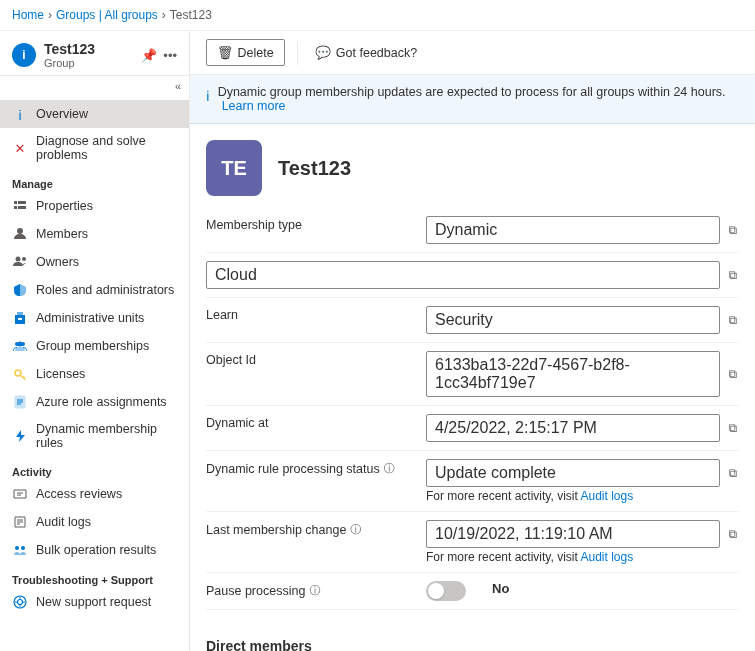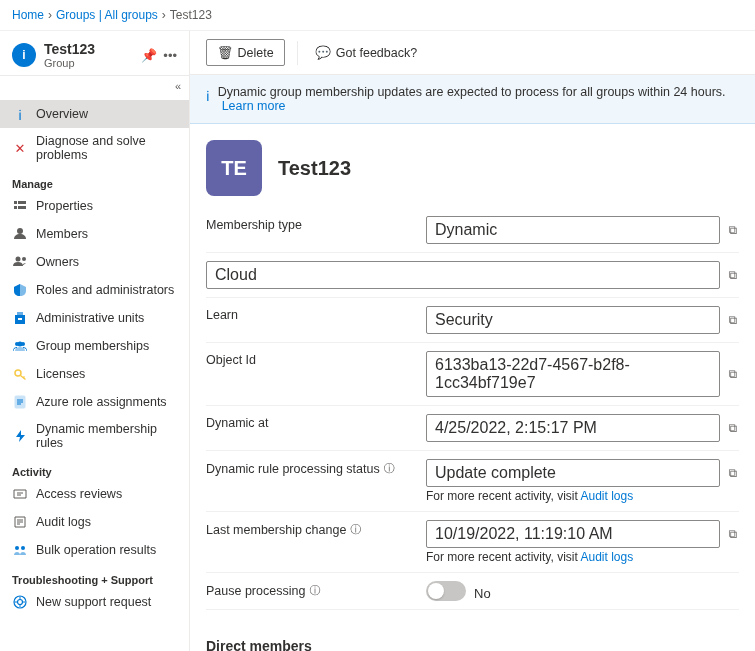--- a/index.html
+++ b/index.html
@@ -50,21 +50,21 @@
     .prop-row { display: flex; align-items: flex-start; padding: 8px 0; border-bottom: 1px solid #f0f0f0; }
     .prop-label { width: 220px; min-width: 220px; font-size: 12.5px; color: #323130; display: flex; align-items: center; gap: 4px; padding-top: 2px; }
     .prop-value-wrap { flex: 1; display: flex; flex-direction: column; gap: 2px; }
     .prop-value { display: flex; align-items: center; gap: 6px; }
     .prop-input { flex: 1; border: 1px solid #8a8886; padding: 4px 8px; font-size: 16px; color: #323130; background: #fff; border-radius: 2px; min-height: 28px; display: flex; align-items: center; }
     .prop-copy { color: #605e5c; cursor: pointer; font-size: 12px; padding: 2px; flex-shrink: 0; }
     .prop-sub { font-size: 12px; color: #323130; }
     .prop-sub a { color: #0078d4; text-decoration: none; }
 
     
-    .toggle-wrap { display: flex; align-items: flex-end; gap: 8px; }
+    .toggle-wrap { display: flex; align-items: flex-start; gap: 26px; font-weight: bold; }
     .toggle { width: 40px; height: 20px; background: #c8c6c4; border-radius: 10px; position: relative; cursor: pointer; }
     .toggle-knob { width: 16px; height: 16px; background: #fff; border-radius: 50%; position: absolute; top: 2px; left: 2px; box-shadow: 0 1px 2px rgba(0,0,0,0.2); }
 
     
     .section { padding: 12px 16px; }
     .section-title { font-size: 14px; font-weight: 600; color: #323130; margin-bottom: 24px; }
     .members-stats { display: flex; align-items: center; gap: 20px; flex-wrap: wrap; }
     .stat-item { display: flex; align-items: center; gap: 6px; font-size: 12.5px; color: #323130; }
     .stat-icon { font-size: 14px; }
     .icon-globe { color: #0078d4; font-size: 13px; }

